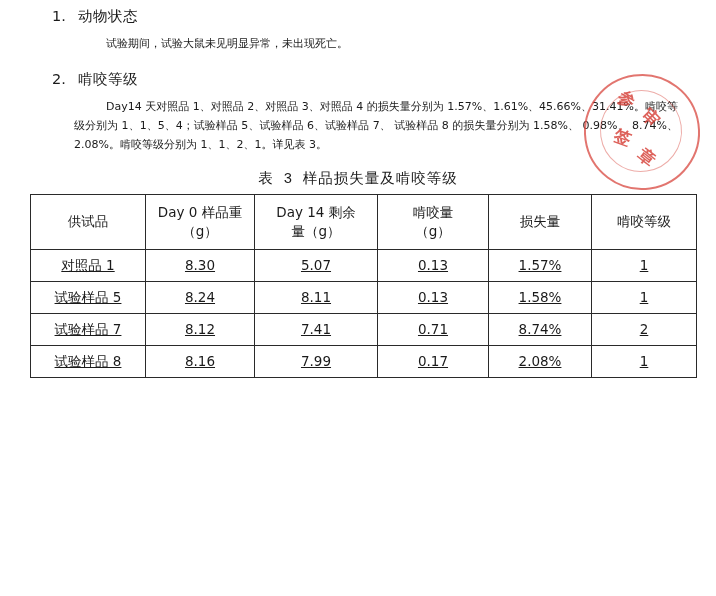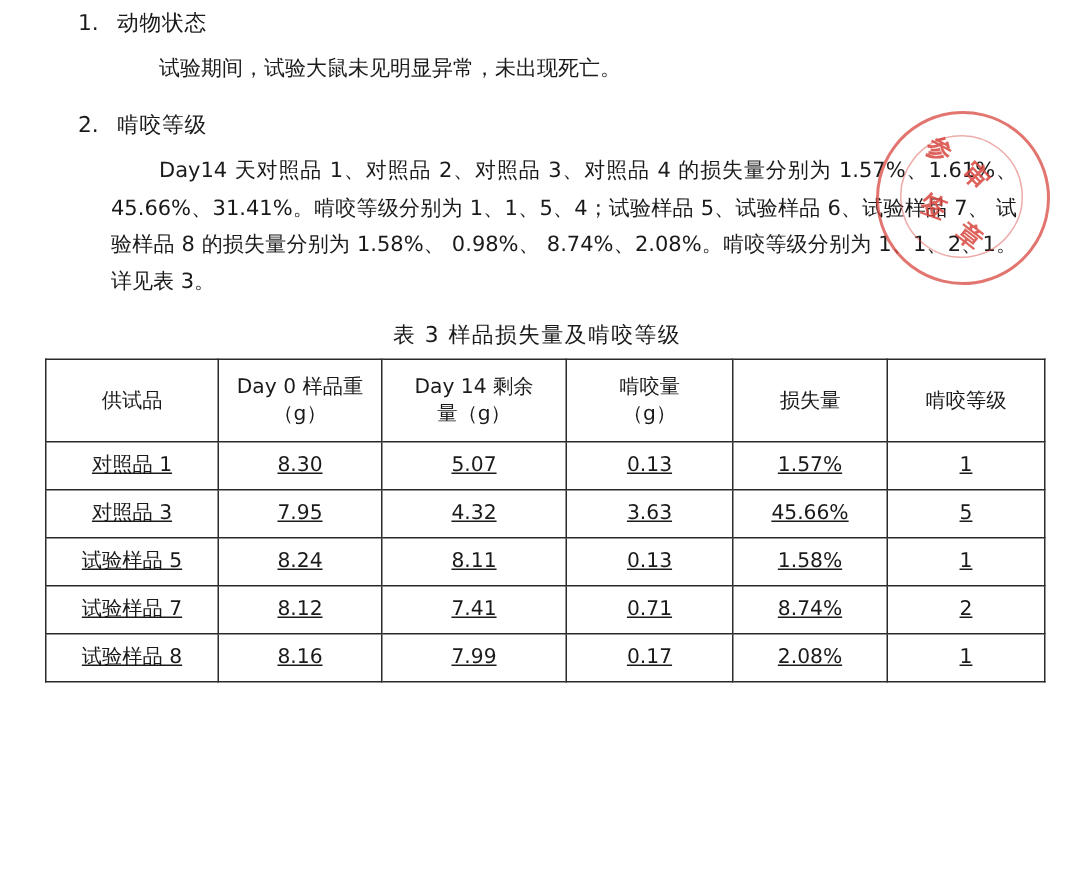--- a/index.html
+++ b/index.html
@@ -37,40 +37,41 @@
     text-align: left;
     padding-left: 22px;
     box-sizing: border-box;
   }
   .section-title {
     letter-spacing: 0.5px;
     text-align: center;
   }
 
   .para {
-    font-size: 14px;
+    font-size: 11px;
     line-height: 1.75;
     margin: 6px 0 0 0;
     text-align: justify;
     text-justify: inter-ideograph;
   }
   .body-block {
     padding-left: 44px;
     padding-right: 8px;
     text-indent: 32px;
   }
   .gap-md { height: 16px; }
   .gap-lg { height: 26px; }
 
   
   .table-caption {
     text-align: center;
     font-size: 14.5px;
     margin: 14px 0 6px 0;
     letter-spacing: 1px;
+    font-family: Liberation Mono, monospace;
   }
 
   
   table.data {
     border-collapse: collapse;
     width: 636px;
     margin: 0 auto;
     font-size: 13.5px;
     table-layout: fixed;
   }
@@ -188,28 +189,20 @@
     <tbody>
       <tr>
         <td class="col-0">对照品 1</td>
         <td class="col-1">8.30</td>
         <td class="col-2">5.07</td>
         <td class="col-3">0.13</td>
         <td class="col-4">1.57%</td>
         <td class="col-5">1</td>
       </tr>
       <tr>
-        <td class="col-0">对照品 3</td>
-        <td class="col-1">7.95</td>
-        <td class="col-2">4.32</td>
-        <td class="col-3">3.63</td>
-        <td class="col-4">45.66%</td>
-        <td class="col-5">5</td>
-      </tr>
-      <tr>
         <td class="col-0">试验样品 5</td>
         <td class="col-1">8.24</td>
         <td class="col-2">8.11</td>
         <td class="col-3">0.13</td>
         <td class="col-4">1.58%</td>
         <td class="col-5">1</td>
       </tr>
       <tr>
         <td class="col-0">试验样品 7</td>
         <td class="col-1">8.12</td>

